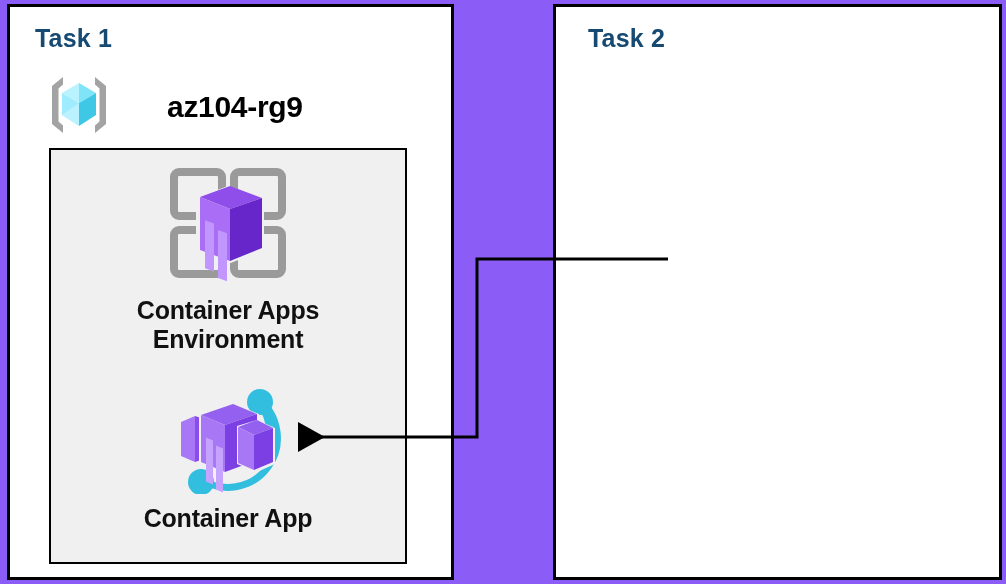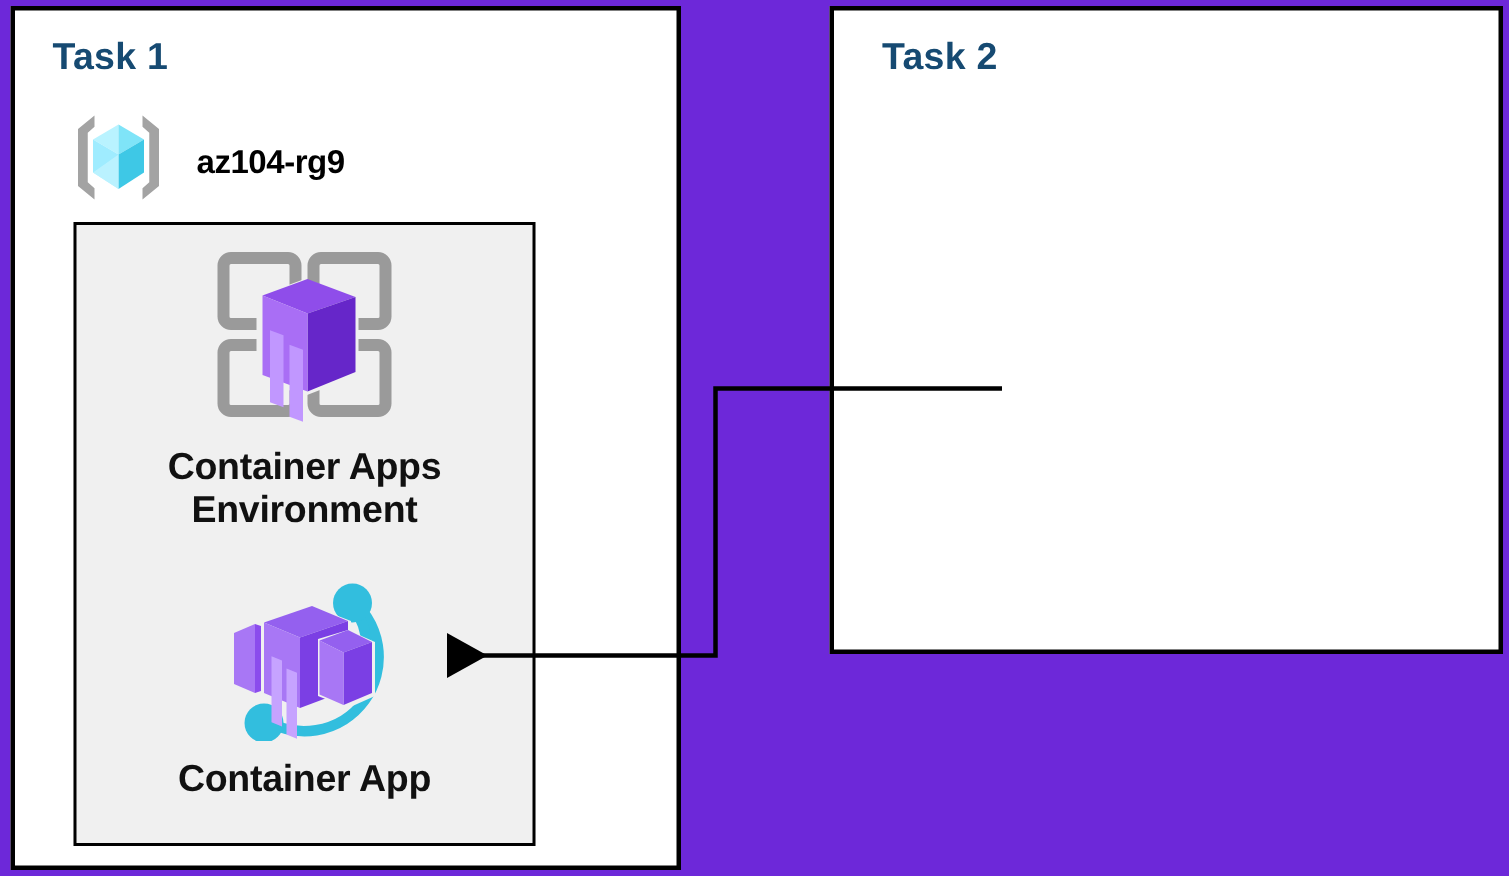--- a/index.html
+++ b/index.html
@@ -8,33 +8,33 @@
     background: #ffffff;
   }
   body {
     font-family: "Liberation Sans", sans-serif;
     -webkit-font-smoothing: antialiased;
   }
   #canvas {
     position: relative;
     width: 1006px;
     height: 584px;
-    background: #6d28d9;
+    background: #8b5cf6;
     overflow: hidden;
   }
 
   
   .task-panel {
     position: absolute;
     background: #ffffff;
     border: 3px solid #000000;
     box-sizing: border-box;
   }
   #task1-panel { left: 7px;   top: 4px;  width: 447px; height: 576px; }
-  #task2-panel { left: 553px; top: 4px;  width: 449px; height: 432px; }
+  #task2-panel { left: 553px; top: 4px;  width: 449px; height: 576px; }
 
   .task-title {
     position: absolute;
     color: #164a72;
     font-size: 25px;
     font-weight: bold;
     letter-spacing: 0.2px;
     white-space: nowrap;
   }
   #task1-title { left: 25px;  top: 17px; }
@@ -43,35 +43,36 @@
   
   #rg-row {
     position: absolute;
     left: 33px;
     top: 62px;
     display: flex;
     align-items: center;
     gap: 16px;
   }
   #rg-label {
-    font-size: 22px;
+    font-size: 30px;
     font-weight: bold;
     color: #000000;
     letter-spacing: -0.3px;
     white-space: nowrap;
+    margin-left: 36px;
   }
 
   
   .inner-box {
     position: absolute;
     background: #f0f0f0;
     border: 2px solid #000000;
     box-sizing: border-box;
   }
-  #task1-inner { left: 39px;  top: 141px; width: 308px; height: 416px; }
+  #task1-inner { left: 39px;  top: 141px; width: 358px; height: 416px; }
 
   
   .resource {
     position: absolute;
     display: flex;
     flex-direction: column;
     align-items: center;
     width: 100%;
     left: 0;
   }

